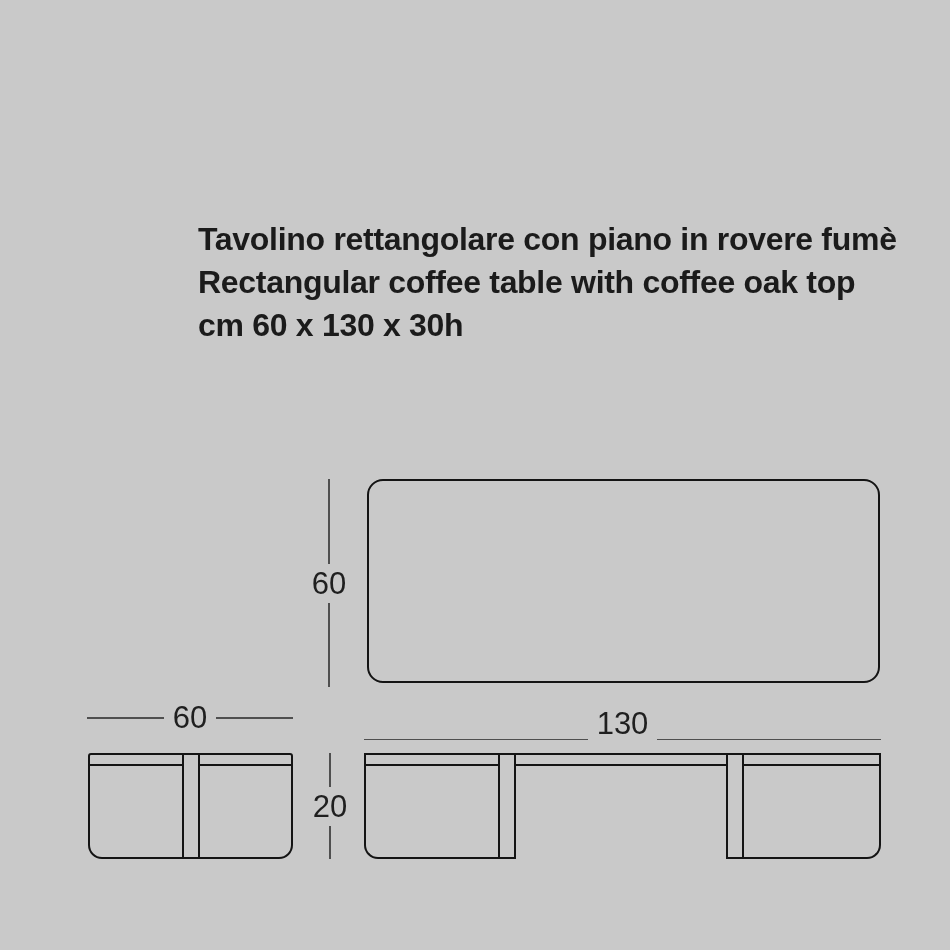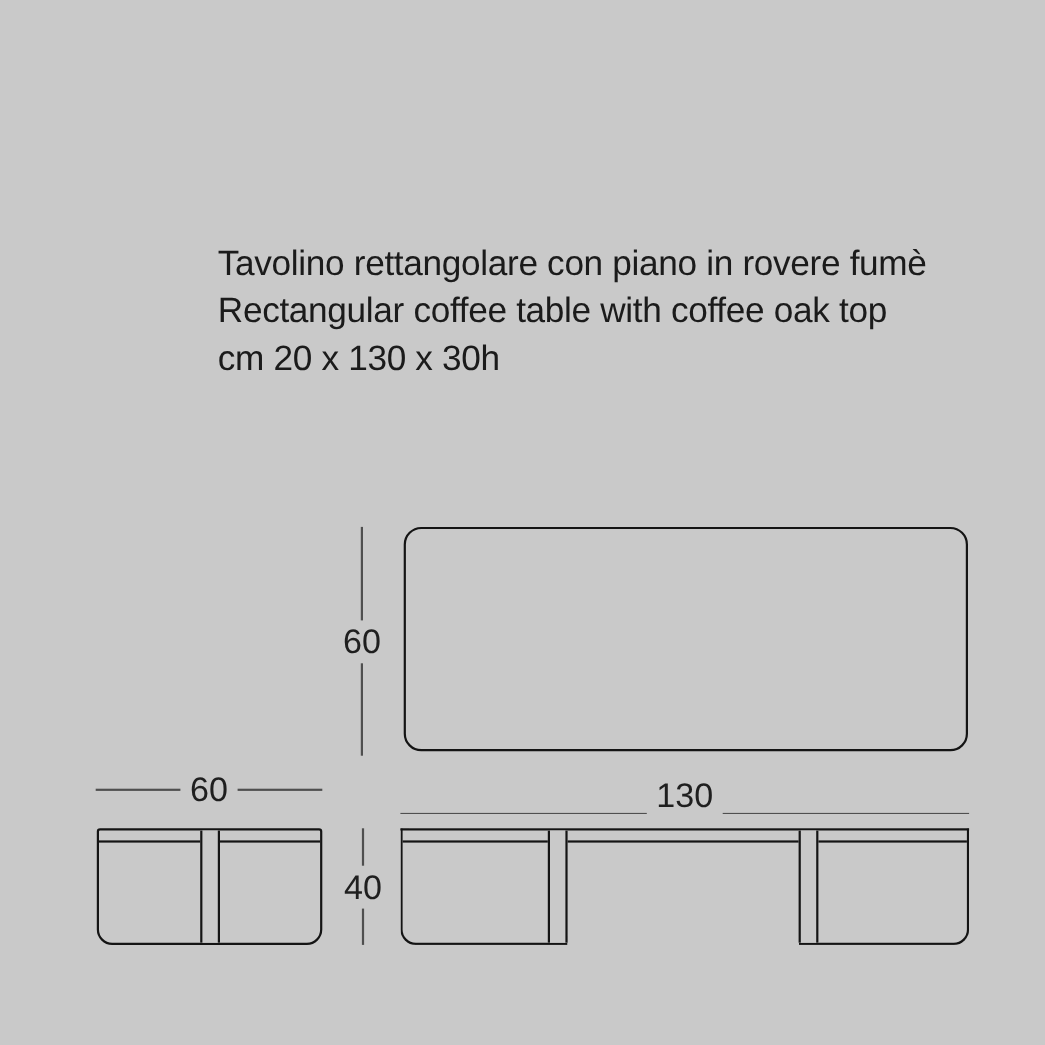--- a/index.html
+++ b/index.html
@@ -8,21 +8,21 @@
     background:#c9c9c9;
     font-family:"Liberation Sans", sans-serif;
     color:#1b1b1b;
   }
   
   .desc {
     position:absolute; left:198px; top:218px;
     font-size:32px; line-height:43px; letter-spacing:-0.3px;
     white-space:nowrap;
   }
-  .desc div { height:43px; }
+  .desc div { height:43px;font-weight:bold; }
 
   
   .topview {
     position:absolute; left:367px; top:479px; width:513px; height:204px;
     box-sizing:border-box;
     border:2px solid #141414; border-radius:16px;
     background:transparent;
   }
 
   .sv { position:absolute; box-sizing:border-box; }
@@ -86,21 +86,21 @@
   .dim-width  { left:364px; top:698px; width:517px; height:42px;align-items:flex-end;  }
   .dim-short  { left:87px;  top:697px; width:206px; height:42px;  }
   .dim-height { left:308px; top:753px; width:44px;  height:106px; }
 </style>
 </head>
 <body>
 
 <div class="desc">
   <div>Tavolino rettangolare con piano in rovere fumè</div>
   <div>Rectangular coffee table with coffee oak top</div>
-  <div>cm 20 x 130 x 30h</div>
+  <div>cm 60 x 130 x 30h</div>
 </div>
 
 <div class="topview"></div>
 
 <div class="v-dim dim-depth">
   <div class="seg"></div>
   <div class="lbl">60</div>
   <div class="seg"></div>
 </div>
 
@@ -111,21 +111,21 @@
 </div>
 
 <div class="h-dim dim-short">
   <div class="seg"></div>
   <div class="lbl">60</div>
   <div class="seg"></div>
 </div>
 
 <div class="v-dim dim-height">
   <div class="seg"></div>
-  <div class="lbl">40</div>
+  <div class="lbl">20</div>
   <div class="seg"></div>
 </div>
 
 <div class="sv sv-short">
   <div class="band"></div>
   <div class="strip"></div>
 </div>
 
 <div class="sv sv-long">
   <div class="topline"></div>

